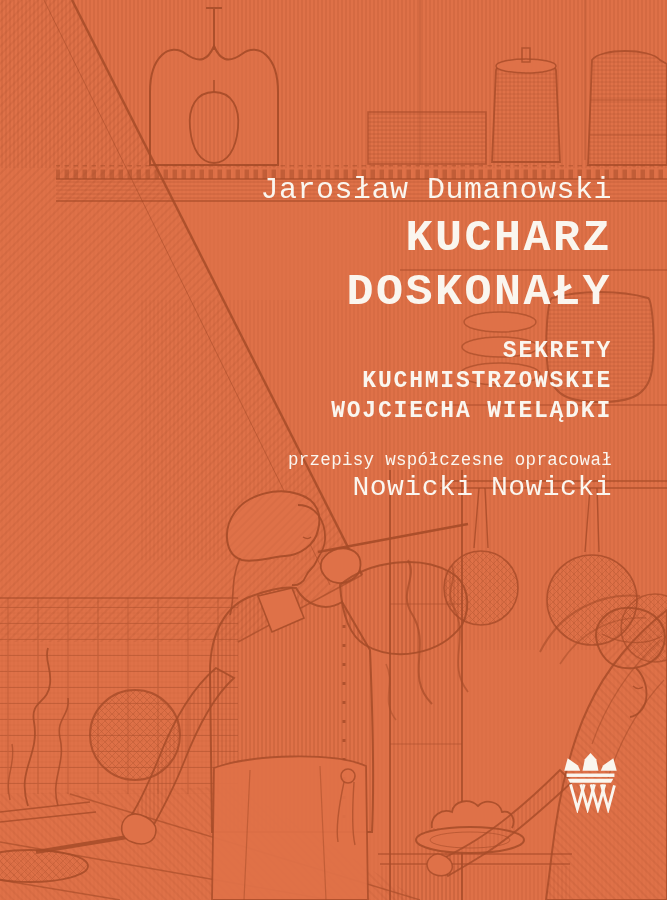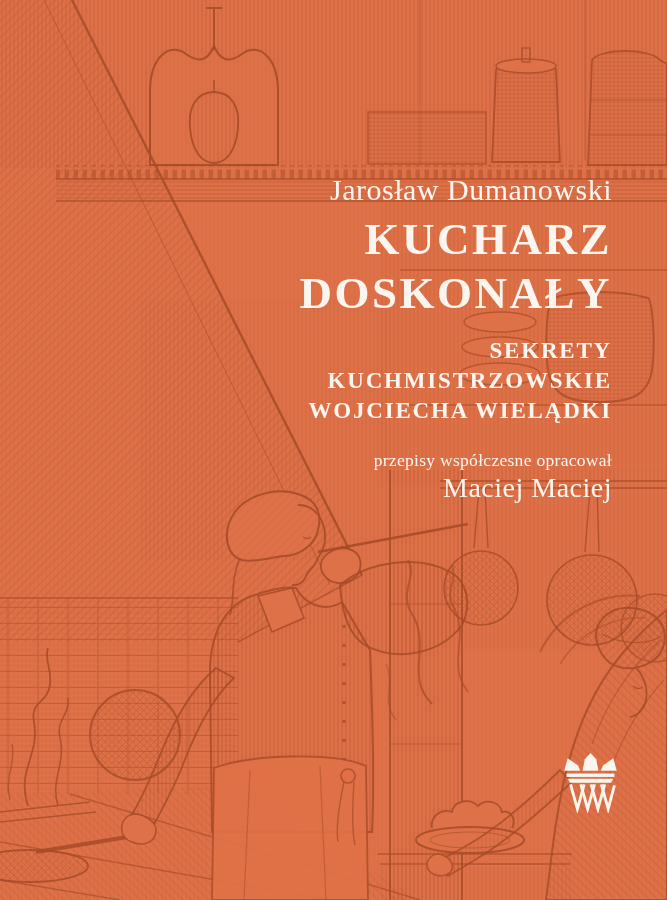--- a/index.html
+++ b/index.html
@@ -5,21 +5,21 @@
   :root{
     --background:#DF7148;
     --line:#A64B28;
     --text:#FAF6EF;
   }
   html,body{margin:0;padding:0;}
   body{width:667px;height:900px;overflow:hidden;background:#fff;}
   .cover{
     position:relative;width:667px;height:900px;
     background:var(--background);
-    font-family:Liberation Serif, serif;
+    font-family:Liberation Mono, monospace;
     overflow:hidden;
   }
   .engraving{position:absolute;left:0;top:0;}
   .txt{
     position:absolute;right:55px;left:0;
     text-align:right;color:var(--text);
   }
   .author{top:172px;font-size:30px;line-height:36px;letter-spacing:0.5px;}
   .title{top:212px;font-size:45px;font-weight:bold;letter-spacing:2.5px;line-height:54px;}
   .subtitle{top:336px;font-size:23px;font-weight:bold;letter-spacing:1.8px;line-height:30px;}
@@ -197,21 +197,21 @@
     <div>DOSKONAŁY</div>
   </div>
 
   <div class="txt subtitle">
     <div>SEKRETY</div>
     <div>KUCHMISTRZOWSKIE</div>
     <div>WOJCIECHA WIELĄDKI</div>
   </div>
 
   <div class="txt note">przepisy współczesne opracował</div>
-  <div class="txt contributor">Maciej Maciej</div>
+  <div class="txt contributor">Nowicki Nowicki</div>
 
   <svg class="logo" viewBox="0 0 100 110">
     <g fill="#FAF6EF">
       <polygon points="4,36 10,14 28,27 32,36"></polygon>
       <polygon points="36,36 40,16 50,5 60,16 64,36"></polygon>
       <polygon points="68,36 72,27 90,14 96,36"></polygon>
       <rect x="8" y="41" width="84" height="6"></rect>
       <polygon points="10,50 90,50 86,57 14,57"></polygon>
     </g>
     <g stroke="#FAF6EF" stroke-width="5" fill="none">

